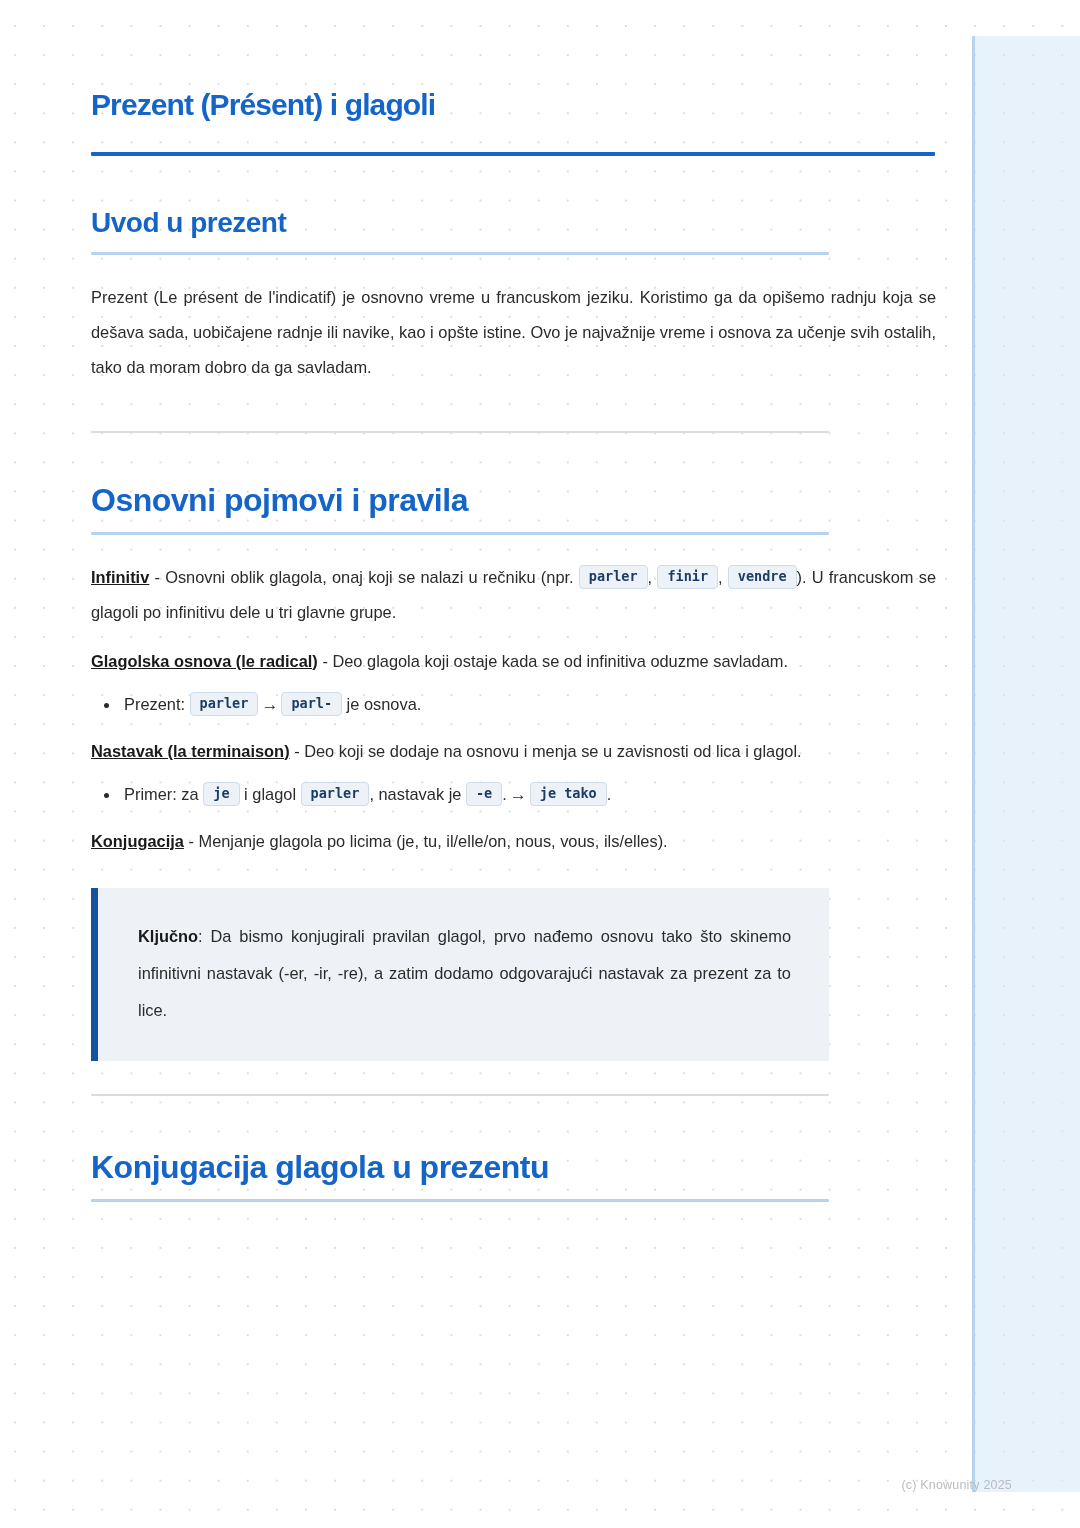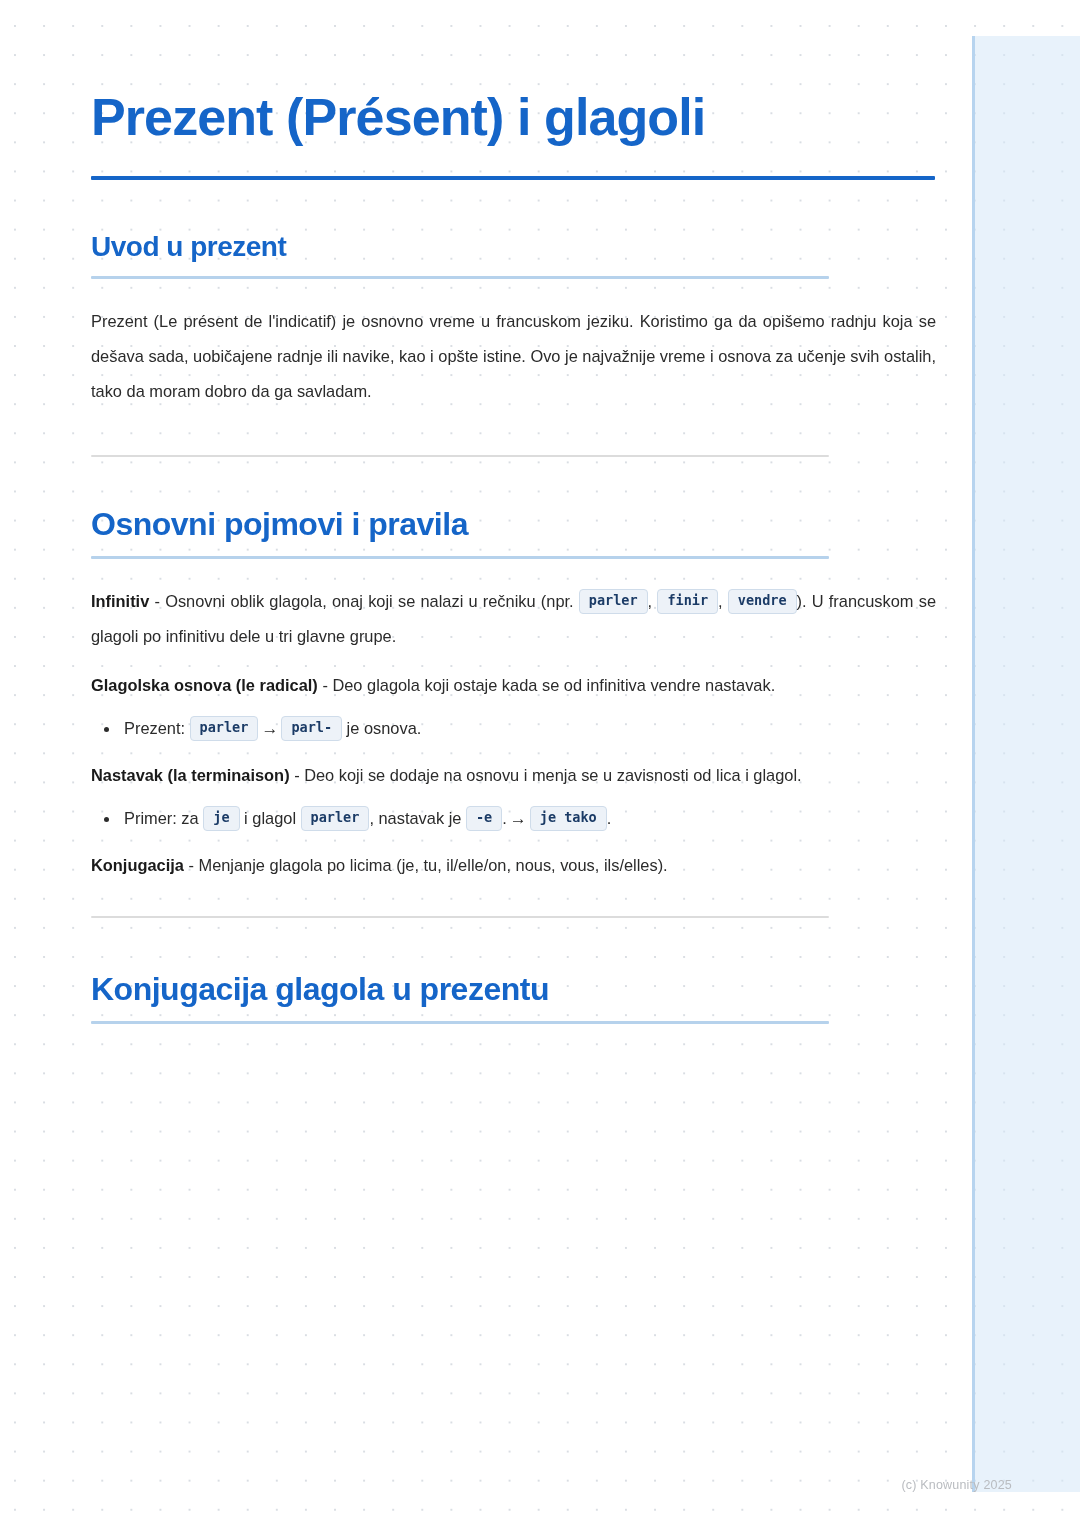--- a/index.html
+++ b/index.html
@@ -45,21 +45,21 @@
     left: 91px;
     top: 0;
     width: 845px;
     height: 100%;
   }
 
   
   .doc-title {
     margin: 0;
     padding-top: 88px;
-    font-size: 52px;
+    font-size: 30px;
     line-height: 1.12;
     font-weight: 700;
     letter-spacing: -0.9px;
     color: #1565c8;
     font-family: "Liberation Sans", sans-serif;
   }
   .title-rule {
     margin-top: 30px;
     width: 844px;
     height: 4px;
@@ -94,20 +94,21 @@
     margin: 0;
     font-size: 16.4px;
     line-height: 35px;
     color: #2b2b2b;
     text-align: justify;
     font-family: "Liberation Sans", sans-serif;
   }
   p.body b, .term {
     font-weight: 700;
     color: #1a1a1a;
+    text-decoration: underline;
   }
 
   .gap-intro { height: 25px; }
   .gap-p { height: 14px; }
 
   
   .divider {
     width: 738px;
     height: 2px;
     background: #dcdcdc;
@@ -221,21 +222,21 @@
 
     <div class="sec-pojmovi">
       <h2 class="h2 lvl-b">Osnovni pojmovi i pravila</h2>
       <div class="h2-rule"></div>
       <div class="gap-intro"></div>
 
       <p class="body"><b class="term">Infinitiv</b><span> - Osnovni oblik glagola, onaj koji se nalazi u rečniku (npr. </span><span class="chip">parler</span><span>, </span><span class="chip">finir</span><span>, </span><span class="chip">vendre</span><span>). U francuskom se glagoli po infinitivu dele u tri glavne grupe.</span></p>
 
       <div class="gap-p"></div>
 
-      <p class="body"><b class="term">Glagolska osnova (le radical)</b><span> - Deo glagola koji ostaje kada se od infinitiva vendre nastavak.</span></p>
+      <p class="body"><b class="term">Glagolska osnova (le radical)</b><span> - Deo glagola koji ostaje kada se od infinitiva oduzme savladam.</span></p>
 
       <div class="gap-list"></div>
       <ul class="bullets">
         <li><span>Prezent:</span>
           <span class="chip">parler</span><span class="arrow">→</span><span class="chip">parl-</span>
           <span>je osnova.</span></li>
       </ul>
       <div class="gap-after-list"></div>
 
       <p class="body"><b class="term">Nastavak (la terminaison)</b><span> - Deo koji se dodaje na osnovu i menja se u zavisnosti od lica i glagol.</span></p>
@@ -245,20 +246,23 @@
         <li><span>Primer: za</span>
           <span class="chip">je</span>
           <span>i glagol</span>
           <span class="chip">parler</span><span>, nastavak je</span>
           <span class="chip">-e</span><span>.</span><span class="arrow">→</span><span class="chip">je tako</span><span>.</span></li>
       </ul>
       <div class="gap-after-list"></div>
 
       <p class="body"><b class="term">Konjugacija</b><span> - Menjanje glagola po licima (je, tu, il/elle/on, nous, vous, ils/elles).</span></p>
 
+      <div class="callout">
+        <p><b>Ključno</b><span>: Da bismo konjugirali pravilan glagol, prvo nađemo osnovu tako što skinemo infinitivni nastavak (-er, -ir, -re), a zatim dodamo odgovarajući nastavak za prezent za to lice.</span></p>
+      </div>
     </div>
 
     <div class="divider div-2"></div>
     <div class="after-div-2"></div>
 
     <div class="sec-konj">
       <h2 class="h2 lvl-b">Konjugacija glagola u prezentu</h2>
       <div class="h2-rule"></div>
     </div>
 

